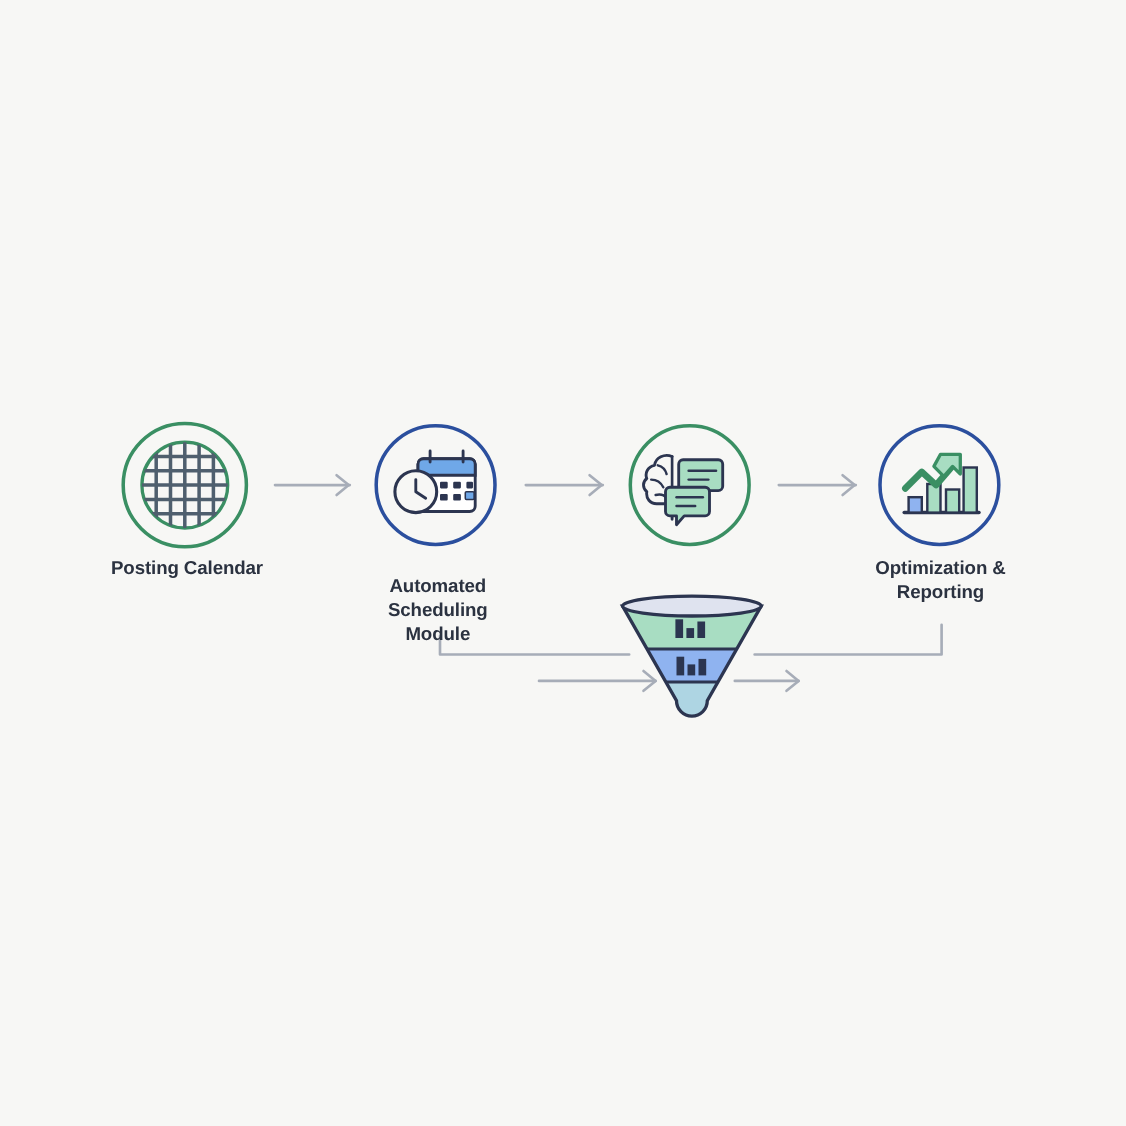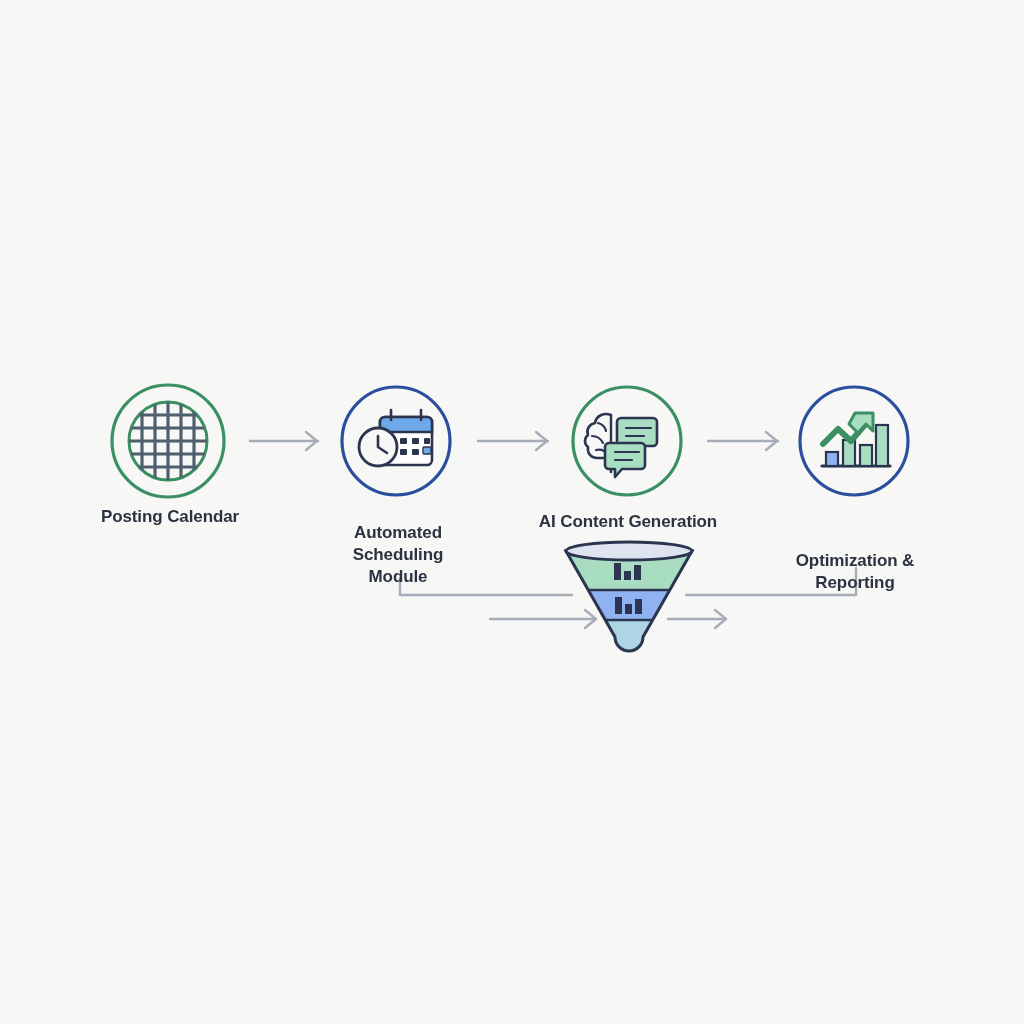--- a/index.html
+++ b/index.html
@@ -33,21 +33,21 @@
     font-size: 17px;
     font-weight: 700;
     line-height: 1.28;
     color: #2b3240;
     letter-spacing: -0.1px;
     white-space: pre-line;
   }
   .lbl-posting   { left: 60px;  top: 506px; width: 220px; }
   .lbl-scheduling{ left: 298px; top: 502px; width: 200px; margin-top: 20px; }
   .lbl-ai        { left: 508px; top: 511px; width: 240px; }
-  .lbl-opt       { left: 764px; top: 506px; width: 182px; margin-top: 44px; }
+  .lbl-opt       { left: 764px; top: 506px; width: 182px; }
   .lbl-funnel    { left: 518px; top: 646px; width: 220px; }
 </style>
 </head>
 <body>
 
 <div id="canvas">
 
   <svg id="diagram-svg" viewBox="0 0 1024 1024">
     <defs>
       <clipPath id="clip-globe">
@@ -198,19 +198,18 @@
       </g>
     </g>
   </svg>
 
   <div class="node-label lbl-posting">Posting Calendar</div>
 
   <div class="node-label lbl-scheduling">Automated
 Scheduling
 Module</div>
 
-  <div class="node-label lbl-ai">AI Content Generation</div>
 
   <div class="node-label lbl-opt">Optimization &amp;
 Reporting</div>
 
 
 </div>
 
 </body></html>

